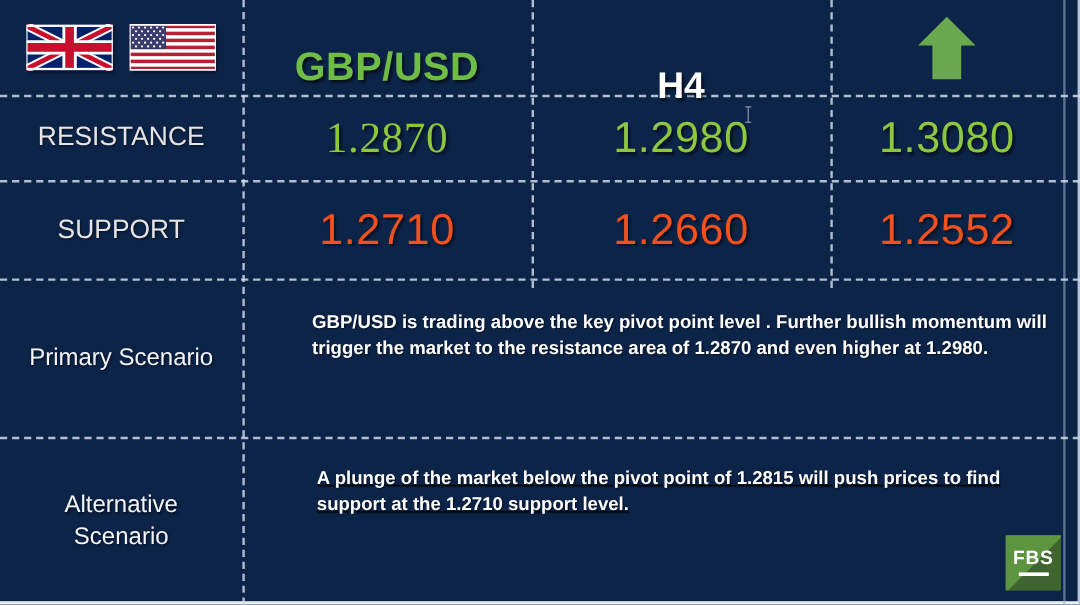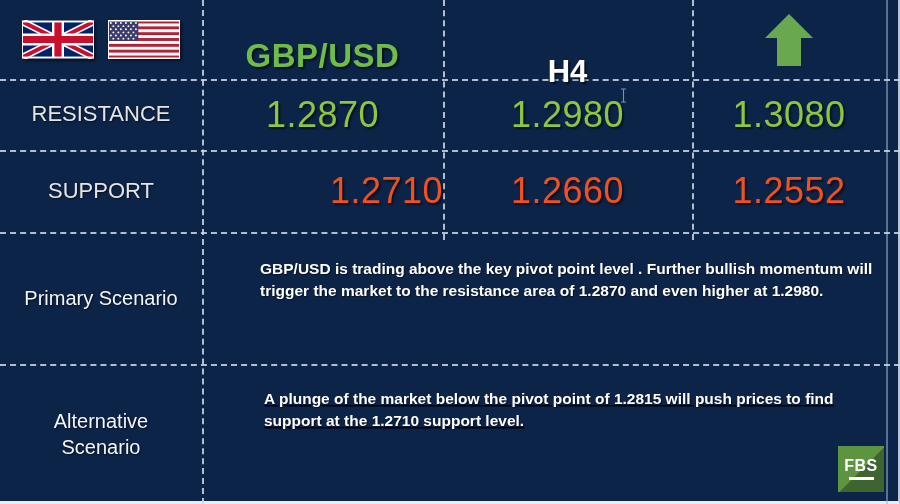--- a/index.html
+++ b/index.html
@@ -57,27 +57,27 @@
   }
 
   
   .flags      { left: 0;   top: 0;   width: 202px; height: 79px; gap: 14px; }
   .pair       { left: 202px; top: 16px; width: 241px; height: 79px; }
   .tf         { left: 443px; top: 0; width: 249px; height: 79px; margin-top: 32px; }
   .trend      { left: 692px; top: 0; width: 194px; height: 79px; }
 
   
   .lbl-res    { left: 0;   top: 79px; width: 202px; height: 71px; }
-  .r1         { left: 202px; top: 79px; width: 241px; height: 71px; }
+  .r1         { left: 202px; top: 79px; width: 241px; height: 71px; font-family: Liberation Serif, serif; }
   .r2         { left: 443px; top: 79px; width: 249px; height: 71px; }
   .r3         { left: 692px; top: 79px; width: 194px; height: 71px; }
 
   
   .lbl-sup    { left: 0;   top: 150px; width: 202px; height: 82px; }
-  .s1         { left: 202px; top: 150px; width: 241px; height: 82px; justify-content: flex-end; }
+  .s1         { left: 202px; top: 150px; width: 241px; height: 82px; }
   .s2         { left: 443px; top: 150px; width: 249px; height: 82px; }
   .s3         { left: 692px; top: 150px; width: 194px; height: 82px; }
 
   
   .lbl-prim   { left: 0;   top: 232px; width: 202px; height: 132px; padding: 0 6px; }
   .lbl-alt    { left: 0;   top: 364px; width: 202px; height: 140px; padding: 0 12px; }
 
   .txt-prim {
     position: absolute;
     left: 236px; top: 258px; width: 652px;

